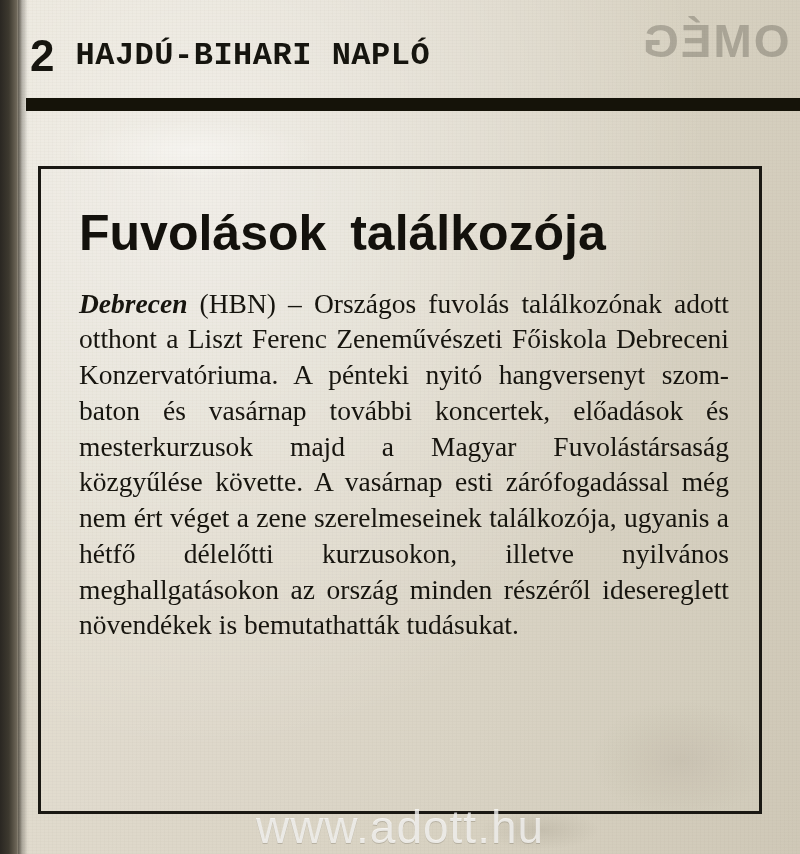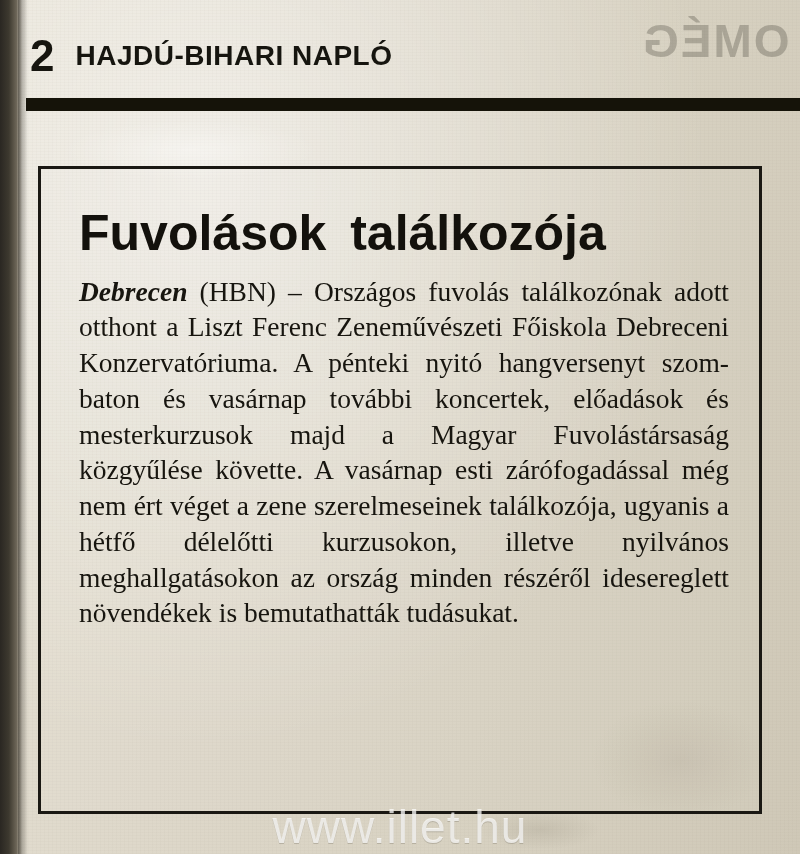--- a/index.html
+++ b/index.html
@@ -67,23 +67,23 @@
   #page-number {
     font-family: "Liberation Sans", sans-serif;
     font-weight: bold;
     font-size: 44px;
     color: #16150f;
     line-height: 1;
     margin-right: 22px;
     letter-spacing: -1px;
   }
   #paper-name {
-    font-family: Liberation Sans, sans-serif;
-    font-weight: bold;
-    font-size: 28px;
+    font-family: Liberation Mono, monospace;
+    font-weight: bold;
+    font-size: 32px;
     color: #16150f;
     line-height: 1;
     letter-spacing: 0.5px;
   }
 
   
   #bleed-through {
     position: absolute;
     right: 10px;
     top: 14px;
@@ -126,21 +126,21 @@
   }
 
   #headline {
     font-family: "Liberation Sans", sans-serif;
     font-weight: bold;
     font-size: 50px;
     color: #13110c;
     line-height: 1.05;
     letter-spacing: 0px;
     word-spacing: 10px;
-    margin: 0 0 14px 0;
+    margin: 0 0 26px 0;
     white-space: nowrap;
   }
 
   #body-text {
     font-family: "Liberation Serif", serif;
     font-size: 27.5px;
     line-height: 1.30;
     color: #17150f;
     text-align: justify;
     text-justify: inter-word;
@@ -204,15 +204,15 @@
 
   <div id="article-box">
     <div id="article-inner">
       <h1 id="headline">Fuvolások találkozója</h1>
       <p id="body-text">
         <span class="lead">Debrecen</span><span> </span><span>(HBN)</span><span> – Országos fuvolás talál­kozónak adott otthont a Liszt Ferenc Zene­művészeti Főiskola Debreceni Konzervató­riuma. A pénteki nyitó hangversenyt szom­baton és vasárnap további koncertek, elő­adások és mesterkurzusok majd a Magyar Fuvolástársaság közgyűlése követte. A va­sárnap esti zárófogadással még nem ért vé­get a zene szerelmeseinek találkozója, ugyanis a hétfő délelőtti kurzusokon, illet­ve nyilvános meghallgatásokon az ország minden részéről idesereglett növendékek is bemutathatták tudásukat.</span>
       </p>
     </div>
   </div>
 
-  <div id="watermark">www.illet.hu</div>
+  <div id="watermark">www.adott.hu</div>
 
 </div>
 
 </body></html>

